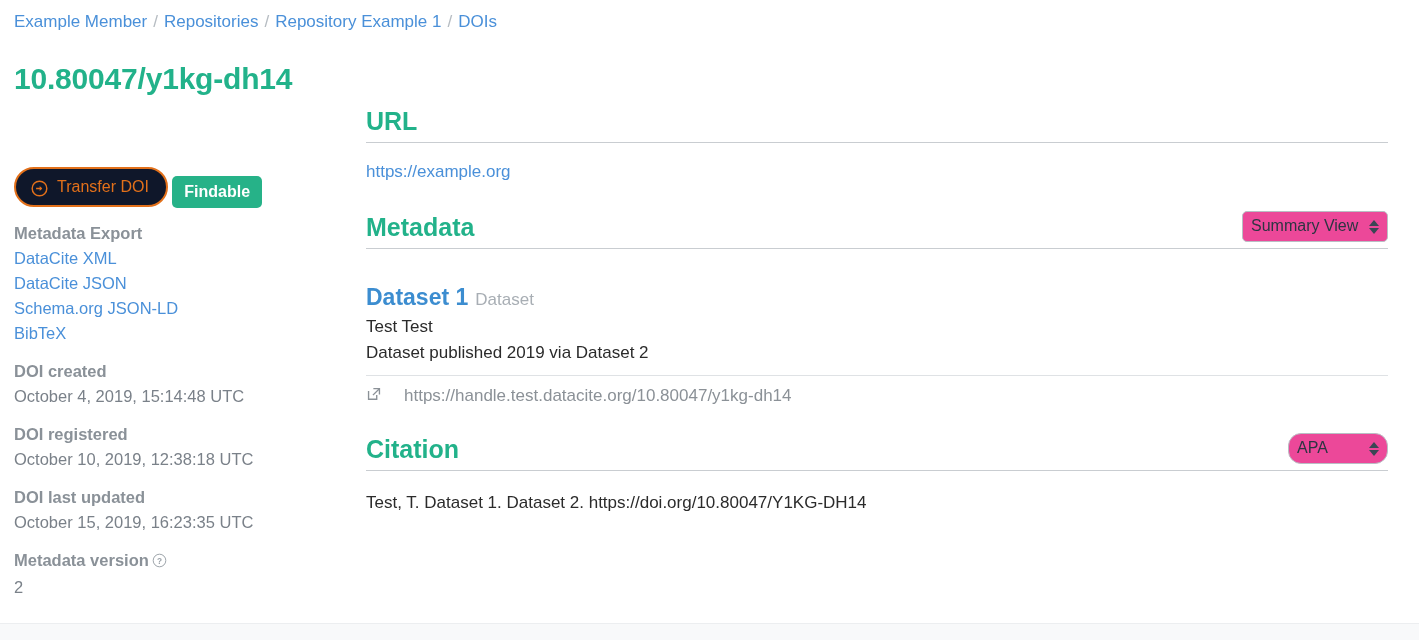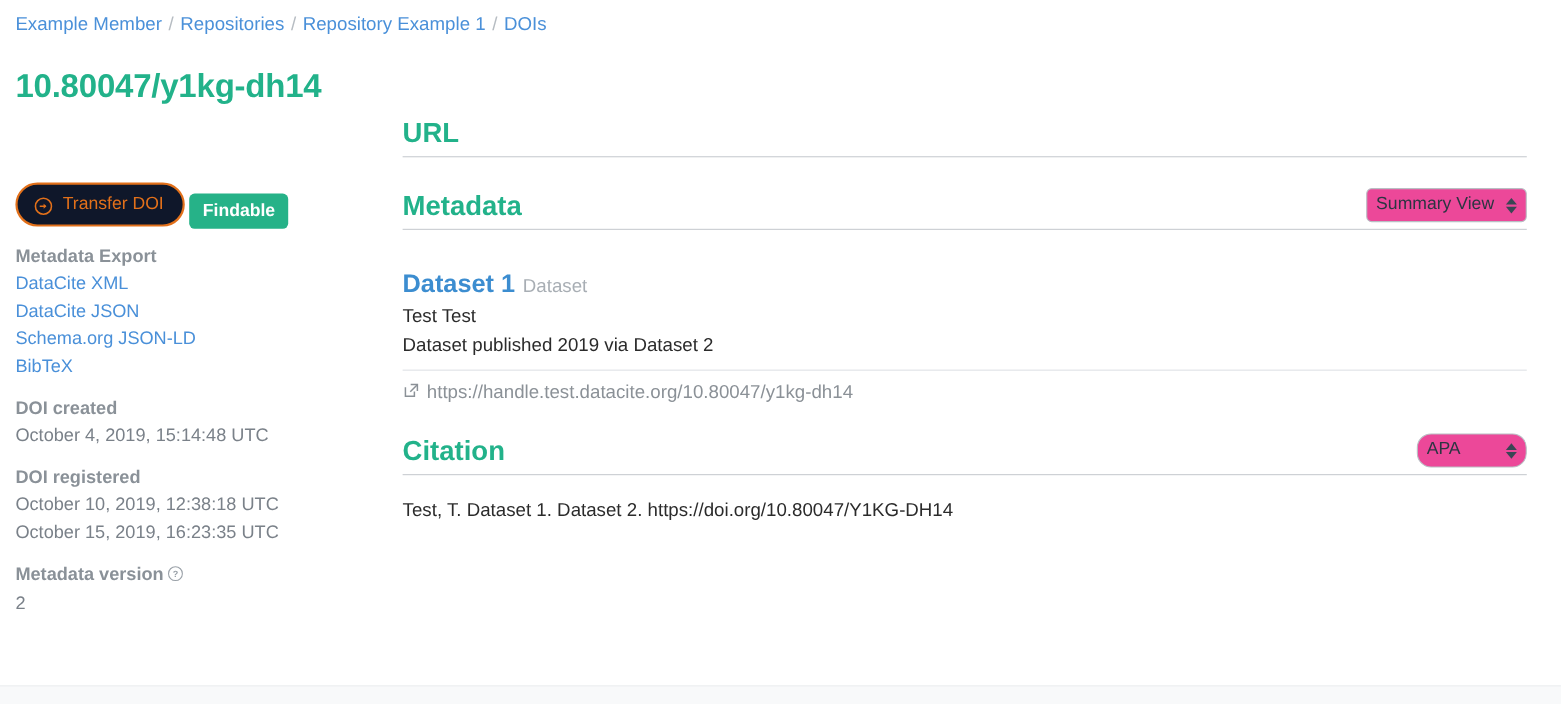--- a/index.html
+++ b/index.html
@@ -211,21 +211,21 @@
     color: #2b2b2b;
     font-size: 17px;
     line-height: 26px;
   }
   .ds-handle-row {
     border-top: 1px solid #dfe2e5;
     margin-top: 9px;
     padding-top: 9px;
     display: flex;
     align-items: center;
-    gap: 6px;
+    gap: 22px;
   }
   .ds-handle {
     color: #8b9197;
     font-size: 17px;
     text-decoration: none;
     line-height: 22px;
   }
 
   .citation-text {
     color: #2b2b2b;
@@ -278,36 +278,40 @@
       <a href="#">Schema.org JSON-LD</a>
       <a href="#">BibTeX</a>
     </div>
 
     <div class="meta-label">DOI created</div>
     <div class="meta-value">October 4, 2019, 15:14:48 UTC</div>
 
     <div class="meta-label">DOI registered</div>
     <div class="meta-value">October 10, 2019, 12:38:18 UTC</div>
 
+    <div class="meta-label">DOI last updated</div>
     <div class="meta-value">October 15, 2019, 16:23:35 UTC</div>
 
     <div class="meta-label">
       <span>Metadata version</span><span class="help-ic"><svg width="15" height="15" viewBox="0 0 20 20" aria-hidden="true">
             <circle cx="10" cy="10" r="8.4" fill="none" stroke="#9aa1a8" stroke-width="1.3"></circle>
             <text x="10" y="14.4" text-anchor="middle" font-family="Liberation Sans, sans-serif" font-size="11" fill="#9aa1a8">?</text>
           </svg></span>
     </div>
     <div class="meta-value">2</div>
   </aside>
 
   <main class="main">
 
     <section class="section" style="margin-top:106px;">
       <div class="section-head">
         <h2 class="section-title">URL</h2>
+      </div>
+      <div style="margin-top:18px;">
+        <a class="url-link" href="#">https://example.org</a>
       </div>
     </section>
 
     <section class="section" style="margin-top:28px;">
       <div class="section-head">
         <h2 class="section-title">Metadata</h2>
         <span class="sel">
           <select>
             <option>Summary View</option>
           </select>

